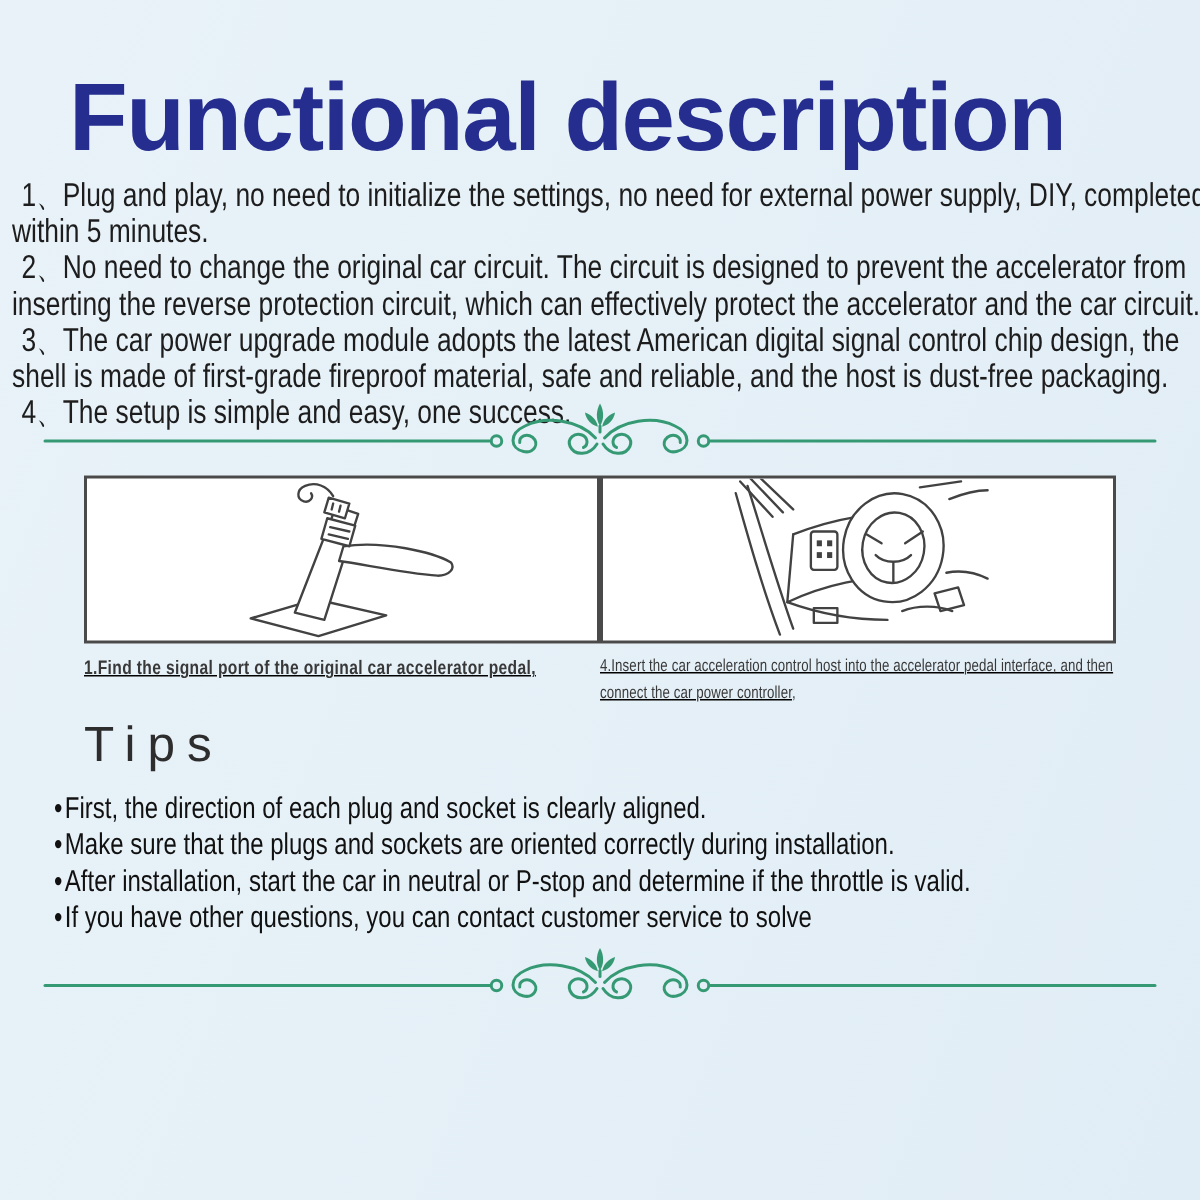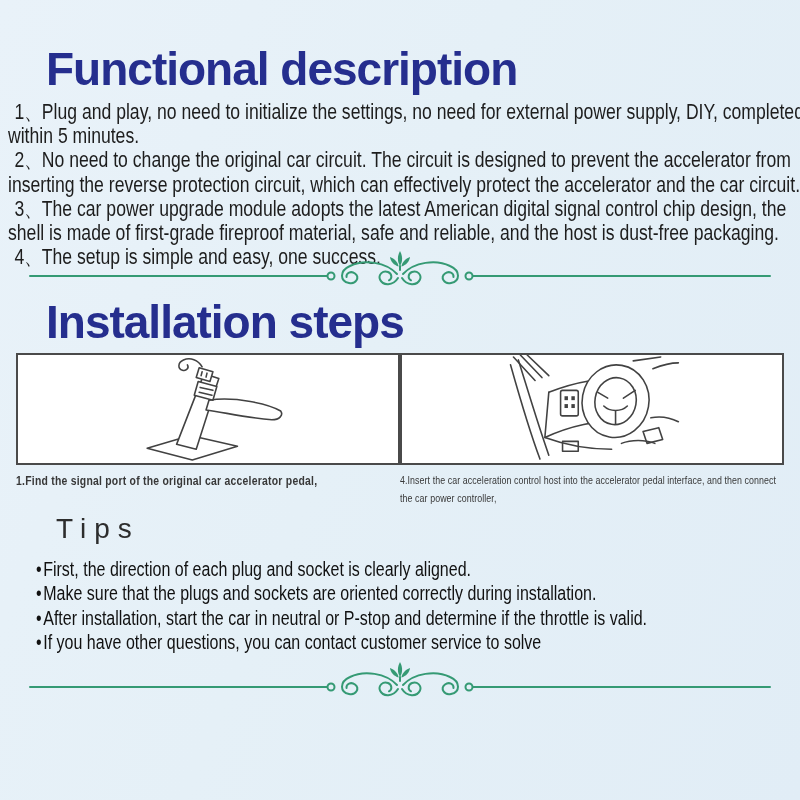--- a/index.html
+++ b/index.html
@@ -5,56 +5,56 @@
   html,body{margin:0;padding:0;}
   body{
     width:800px;height:800px;overflow:hidden;
     font-family:"Liberation Sans","DejaVu Sans",sans-serif;
     background:linear-gradient(112deg,#e9f2f9 0%,#e5f0f7 45%,#e1edf6 100%);
   }
   .page{position:relative;width:800px;height:800px;overflow:hidden;}
 
   .big-title{
     margin:46px 0 0 46px;
-    font-size:46px;line-height:1.0;font-weight:bold;
+    font-size:64px;line-height:1.0;font-weight:bold;
     letter-spacing:-1px;color:#252e8e;white-space:nowrap;
   }
   .big-title.second{margin:8px 0 0 46px;}
 
   .features{
     margin:8px 0 0 8px;width:1000px;
     transform:scaleX(0.8);transform-origin:0 0;
     color:#1d1d1d;font-size:22px;line-height:1.1;
   }
   .features p{margin:0;text-indent:8px;}
 
   .divider{width:800px;height:44px;position:relative;}
   .divider.top{margin-top:-22px;}
   .divider.bottom{margin-top:4px;}
   .divider svg{display:block;}
 
   .steps{
-    display:flex;gap:0;padding:0 16px;margin-top:8px;
+    display:flex;gap:0;padding:0 56px;margin-top:8px;text-decoration:underline;
   }
   .step{flex:1 1 0;min-width:0;}
   .panel{
     height:112px;background:#ffffff;border:2px solid #4a4a4a;
     box-sizing:border-box;overflow:hidden;
   }
   .panel svg{width:100%;height:100%;display:block;}
   .cap{
     margin:7px 0 0 0;width:127%;
     transform:scaleX(0.8);transform-origin:0 0;
     font-size:13px;font-weight:bold;color:#383838;line-height:1.45;
     letter-spacing:0.3px;
   }
   .cap.small{font-size:11.5px;font-weight:normal;letter-spacing:0.1px;line-height:1.5;width:132%;transform:scaleX(0.77);}
 
   .tips-title{
-    margin:6px 0 0 56px;font-size:28px;color:#2d2d2d;
+    margin:6px 0 0 56px;font-size:33px;color:#2d2d2d;
     letter-spacing:8px;font-weight:400;
   }
   .tips{
     list-style:none;margin:12px 0 0 36px;padding:0;width:1000px;
     transform:scaleX(0.8);transform-origin:0 0;
     font-size:20px;line-height:1.22;color:#111111;
   }
   .tips li{margin:0;}
   .tips .b{margin-right:2px;}
 
@@ -89,21 +89,20 @@
         <g class="orn-fill">
           <path d="M390,10 C394.5,11.5 397.8,15 398.6,19.5 C394,18.2 390.6,14.6 390,10 Z"></path>
         </g>
       </g>
       <use href="#ornHalf1" transform="matrix(-1,0,0,1,800,0)"></use>
       <path class="orn-fill" d="M400,4 C402.8,9 402.8,14.5 400,19 C397.2,14.5 397.2,9 400,4 Z"></path>
       <path class="orn-stroke" d="M400,19 L400,23"></path>
     </svg>
   </div>
 
-  <h1 class="big-title second">Installation steps</h1>
 
   <div class="steps">
 
     <div class="step">
       <div class="panel">
         <svg viewBox="0 0 176 110" preserveAspectRatio="xMidYMid meet">
           <path class="draw-line" d="M82,12 C78,5 70,2 63,5 C57,7.5 57,14 62,15.5 C66,16.7 69,13 67,10"></path>
           <g class="draw">
             <path d="M26,95 L70,82 L118,93 L72,107 Z"></path>
             <path d="M56,91 L84,19 L99,24 L76,96 Z"></path>

